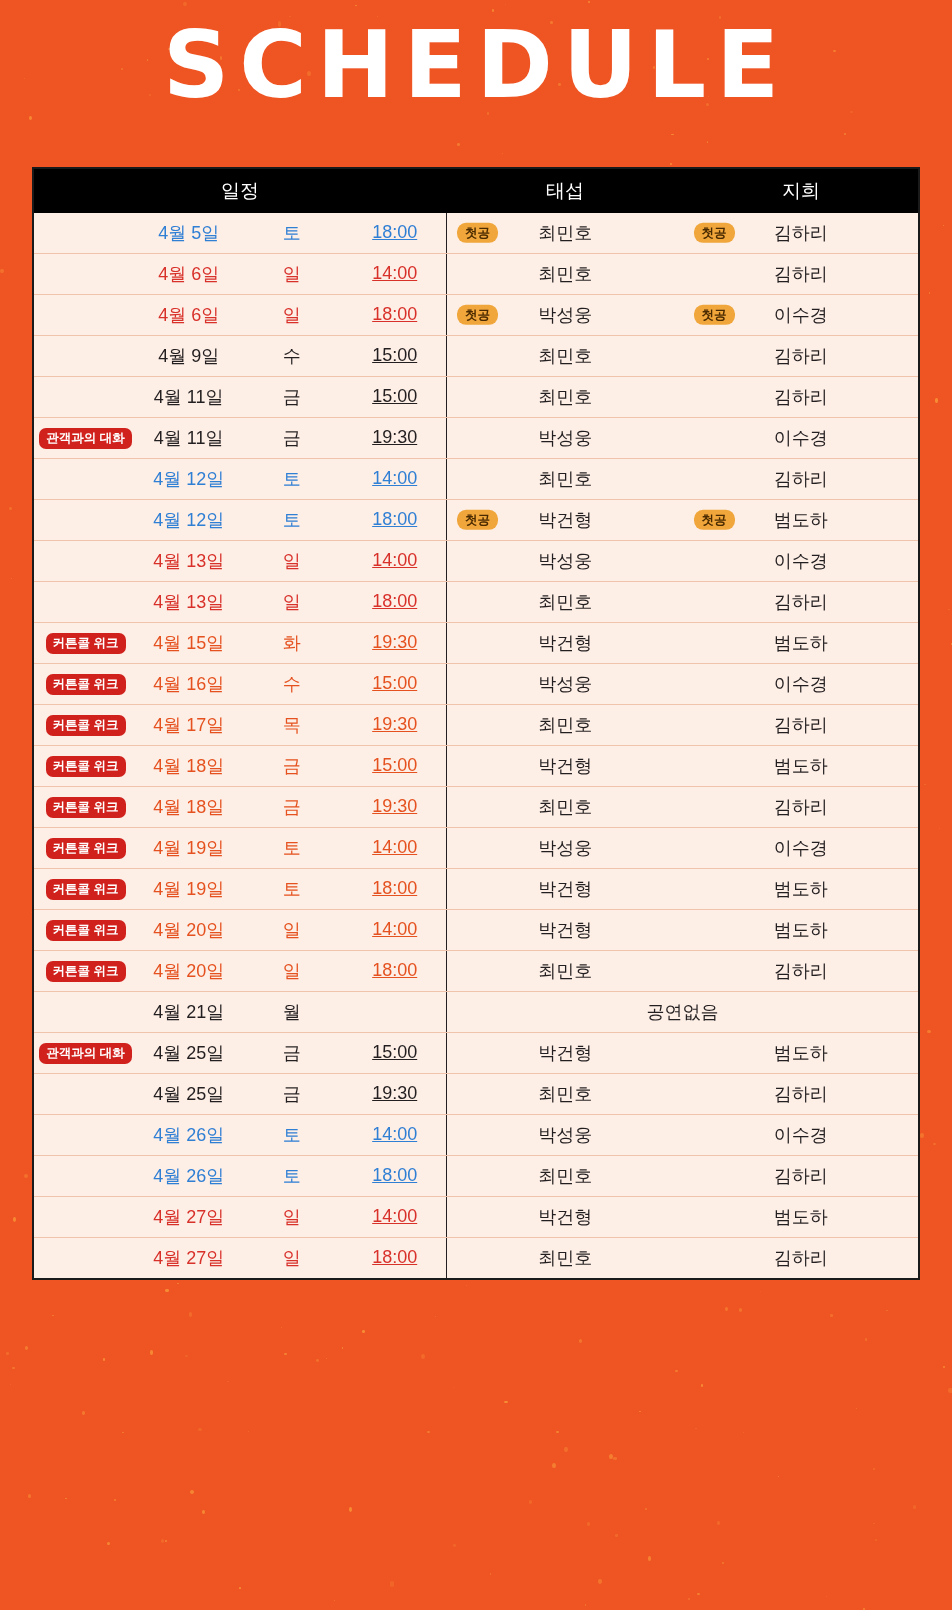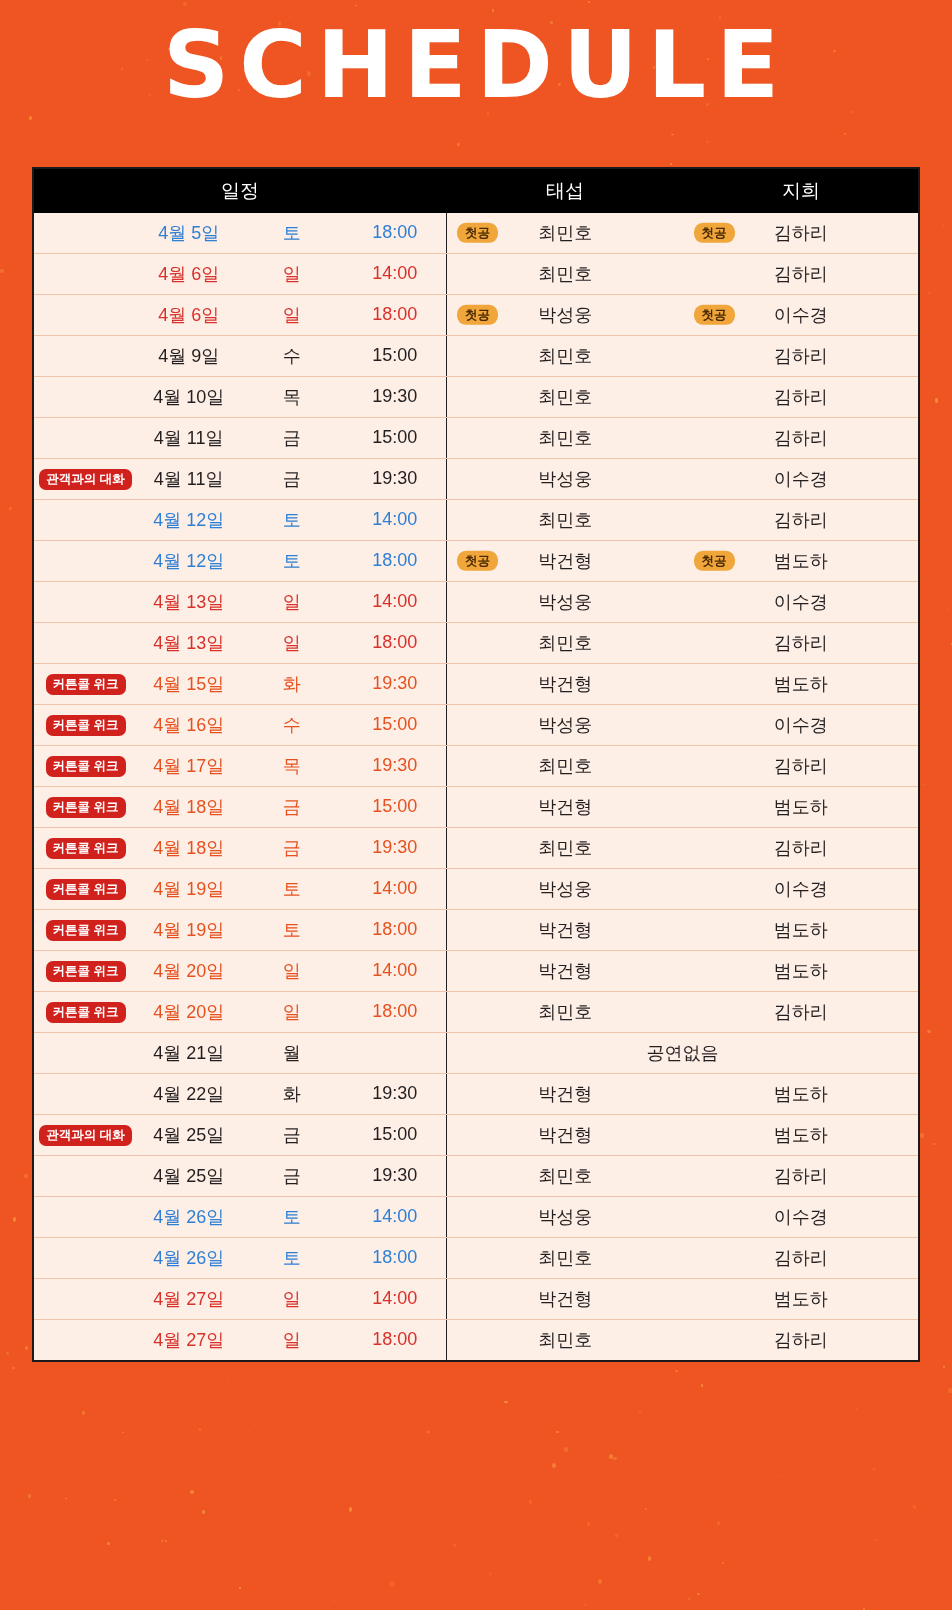--- a/index.html
+++ b/index.html
@@ -69,21 +69,21 @@
     color: #231f20;
     text-align: center;
     vertical-align: middle;
     background: #fdeee6;
   }
   tbody tr:last-child td { border-bottom: none; }
 
   .col-tag    { width: 122px; }
   .col-date   { width: 132px; }
   .col-day    { width: 70px;  }
-  .col-time   { width: 100px; }
+  .col-time   { width: 100px; text-decoration: underline; }
   .col-cast   { width: 234px; }
   .col-cast2  { width: 232px; }
 
   .sep-left { border-left: 1px solid #231f20; }
 
   
   .c-blue { color: #2f7fd4; }
   .c-red  { color: #d8312a; }
   .c-org  { color: #e5521f; }
   .c-dark { color: #231f20; }
@@ -588,28 +588,20 @@
         <tr>
           <td class="col-tag"></td>
           <td class="col-date c-dark">4월 9일</td>
           <td class="col-day c-dark">수</td>
           <td class="col-time c-dark">15:00</td>
           <td class="col-cast cast-cell sep-left">최민호</td>
           <td class="col-cast2 cast-cell">김하리</td>
         </tr>
         <tr>
           <td class="col-tag"></td>
-          <td class="col-date c-dark">4월 10일</td>
-          <td class="col-day c-dark">목</td>
-          <td class="col-time c-dark">19:30</td>
-          <td class="col-cast cast-cell sep-left">최민호</td>
-          <td class="col-cast2 cast-cell">김하리</td>
-        </tr>
-        <tr>
-          <td class="col-tag"></td>
           <td class="col-date c-dark">4월 11일</td>
           <td class="col-day c-dark">금</td>
           <td class="col-time c-dark">15:00</td>
           <td class="col-cast cast-cell sep-left">최민호</td>
           <td class="col-cast2 cast-cell">김하리</td>
         </tr>
         <tr>
           <td class="col-tag"><span class="badge badge-red">관객과의 대화</span></td>
           <td class="col-date c-dark">4월 11일</td>
           <td class="col-day c-dark">금</td>
@@ -722,28 +714,20 @@
           <td class="col-cast2 cast-cell">김하리</td>
         </tr>
         <tr>
           <td class="col-tag"></td>
           <td class="col-date c-dark">4월 21일</td>
           <td class="col-day c-dark">월</td>
           <td class="col-time c-dark"></td>
           <td class="sep-left" colspan="2">공연없음</td>
         </tr>
         <tr>
-          <td class="col-tag"></td>
-          <td class="col-date c-dark">4월 22일</td>
-          <td class="col-day c-dark">화</td>
-          <td class="col-time c-dark">19:30</td>
-          <td class="col-cast cast-cell sep-left">박건형</td>
-          <td class="col-cast2 cast-cell">범도하</td>
-        </tr>
-        <tr>
           <td class="col-tag"><span class="badge badge-red">관객과의 대화</span></td>
           <td class="col-date c-dark">4월 25일</td>
           <td class="col-day c-dark">금</td>
           <td class="col-time c-dark">15:00</td>
           <td class="col-cast cast-cell sep-left">박건형</td>
           <td class="col-cast2 cast-cell">범도하</td>
         </tr>
         <tr>
           <td class="col-tag"></td>
           <td class="col-date c-dark">4월 25일</td>

